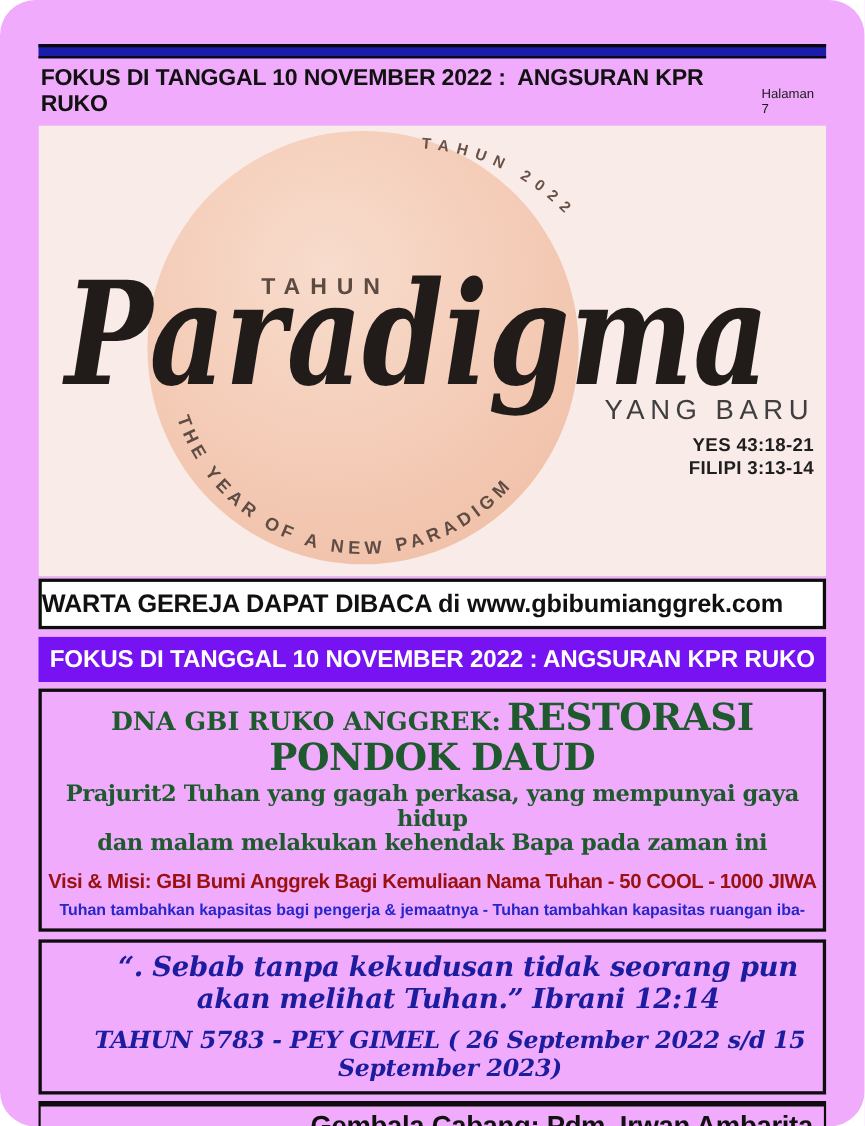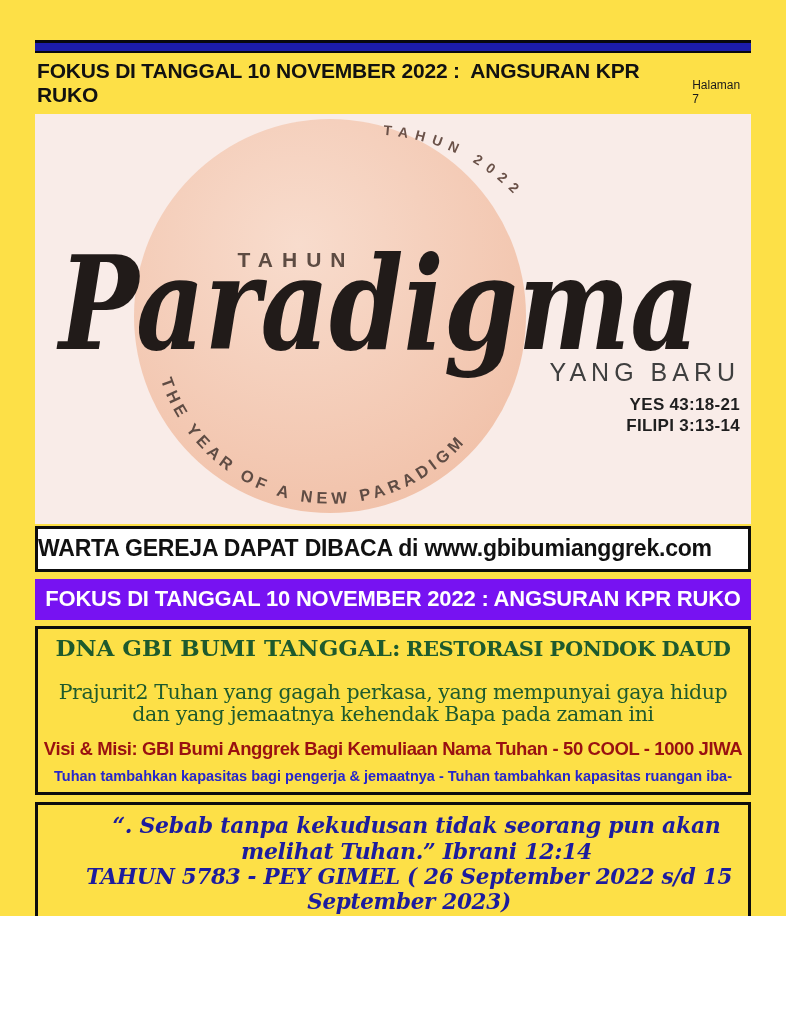--- a/index.html
+++ b/index.html
@@ -1,20 +1,20 @@
 <!DOCTYPE html>
 <html><head>
 <meta charset="utf-8">
 <style>
   * { margin:0; padding:0; box-sizing:border-box; }
   html,body { background:#ffffff; }
   .page {
-    position:relative; width:786px; height:916px; margin:0 auto;
-    background:#fde047; overflow:hidden;
-    font-family:"Liberation Sans", sans-serif; color:#111;
+    position:relative; width:786px; height:1024px; margin:0 auto;
+    background:#f0abfc; overflow:hidden;
+    font-family:"Liberation Sans", sans-serif; color:#111;border-radius:32px;
   }
   .content { margin:0 35px; width:716px; }
 
   
   .top-rule {
     margin-top:40px; height:13px; background:#1c1caa;
     border-top:3px solid #08080e; border-bottom:2px solid #08080e;
   }
 
   .header-row {
@@ -48,34 +48,34 @@
     font-size:22px; font-weight:bold; letter-spacing:-0.2px;
   }
 
   
   .dna-box {
     margin-top:6px; border:3px solid #0d0d0d; text-align:center;
     padding:7px 2px 5px 2px;
   }
   .dna-head { font-family:"DejaVu Serif", serif; font-weight:bold; color:#1e5a2d; line-height:1.05; }
   .dna-label { font-size:23px; }
-  .dna-title { font-size:21px; letter-spacing:-0.5px; }
-  .dna-par { font-family:"DejaVu Serif", serif; font-weight:normal; color:#1e5a2d;
-             font-size:20.5px; line-height:1.08; letter-spacing:-0.4px; margin-top:21px; }
+  .dna-title { font-size:34px; letter-spacing:-0.5px; }
+  .dna-par { font-family:"DejaVu Serif", serif; font-weight:bold; color:#1e5a2d;
+             font-size:20.5px; line-height:1.08; letter-spacing:-0.4px; margin-top:3px; }
   .visi { color:#991111; font-size:18.5px; font-weight:bold; letter-spacing:-0.4px; margin-top:13px; }
   .blue-note { color:#2626cc; font-size:14.5px; font-weight:bold; margin-top:8px; padding-bottom:3px; }
 
   
   .verse-box {
     margin-top:7px; border:3px solid #0d0d0d; text-align:center;
     padding:7px 0 8px 0; color:#1c1c9e;
     font-family:"DejaVu Serif", serif; font-style:italic; font-weight:bold;
   }
-  .verse-line1 { font-size:22px; letter-spacing:-0.3px;margin-left:47px; }
-  .verse-line2 { font-size:21.5px; letter-spacing:-0.3px; margin-top:0;padding-left:32px; }
+  .verse-line1 { font-size:25px; letter-spacing:-0.3px;margin-left:47px; }
+  .verse-line2 { font-size:21.5px; letter-spacing:-0.3px; margin-top:12px;padding-left:32px; }
 
   
   .gembala-box {
     margin-top:6px; border:2.5px solid #0d0d0d; border-top:5px solid #0d0d0d;
     padding:4px 10px 6px 8px; font-weight:bold; letter-spacing:-0.3px;
   }
   .g-title { text-align:right; font-size:25px; }
 </style>
 </head>
 <body>
@@ -128,26 +128,26 @@
     <div class="warta-box">
       <span>WARTA GEREJA DAPAT DIBACA di www.gbibumianggrek.com</span>
     </div>
 
     <div class="focus-bar">
       <span>FOKUS DI TANGGAL 10 NOVEMBER 2022 : ANGSURAN KPR RUKO</span>
     </div>
 
     <div class="dna-box">
       <div class="dna-head">
-        <span class="dna-label">DNA GBI BUMI TANGGAL:</span>
+        <span class="dna-label">DNA GBI RUKO ANGGREK:</span>
         <span class="dna-title">RESTORASI PONDOK DAUD</span>
       </div>
       <div class="dna-par">
         <div>Prajurit2 Tuhan yang gagah  perkasa, yang mempunyai gaya hidup</div>
-        <div>dan yang jemaatnya kehendak Bapa pada zaman ini</div>
+        <div>dan malam melakukan kehendak Bapa pada zaman ini</div>
       </div>
       <div class="visi">Visi &amp; Misi: GBI Bumi Anggrek Bagi Kemuliaan Nama Tuhan - 50 COOL - 1000 JIWA</div>
       <div class="blue-note">Tuhan tambahkan kapasitas bagi pengerja &amp; jemaatnya  - Tuhan tambahkan kapasitas ruangan iba-</div>
     </div>
 
     <div class="verse-box">
       <div class="verse-line1">“. Sebab tanpa kekudusan tidak seorang pun akan melihat Tuhan.” Ibrani 12:14</div>
       <div class="verse-line2">TAHUN 5783 - PEY GIMEL ( 26 September 2022 s/d 15 September 2023)</div>
     </div>
 

